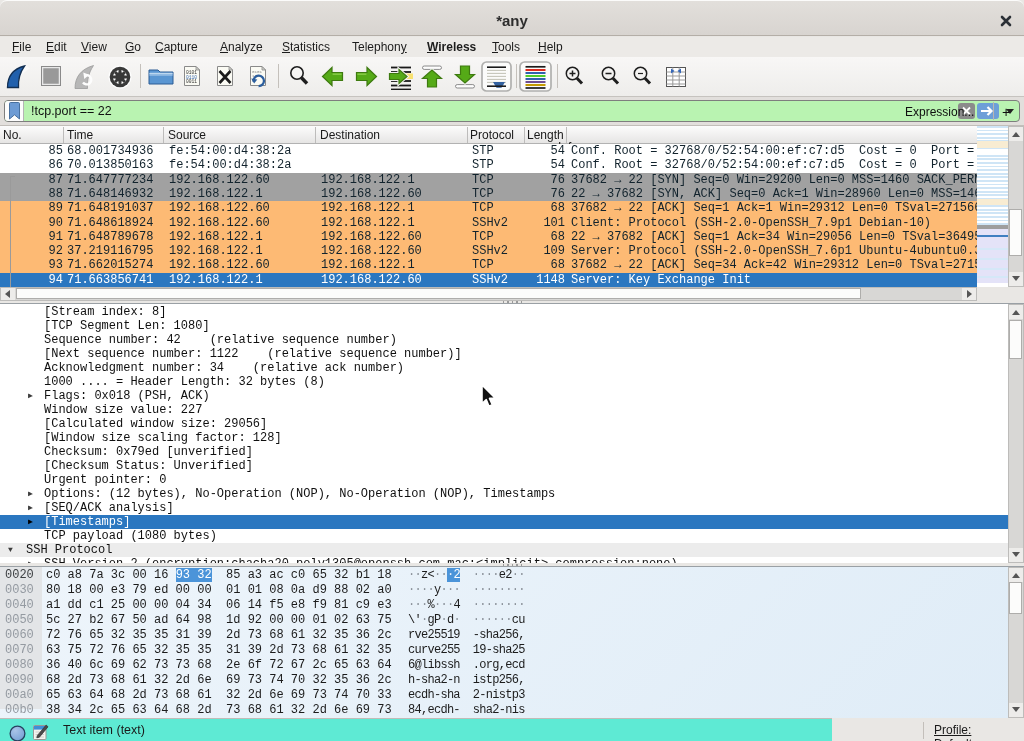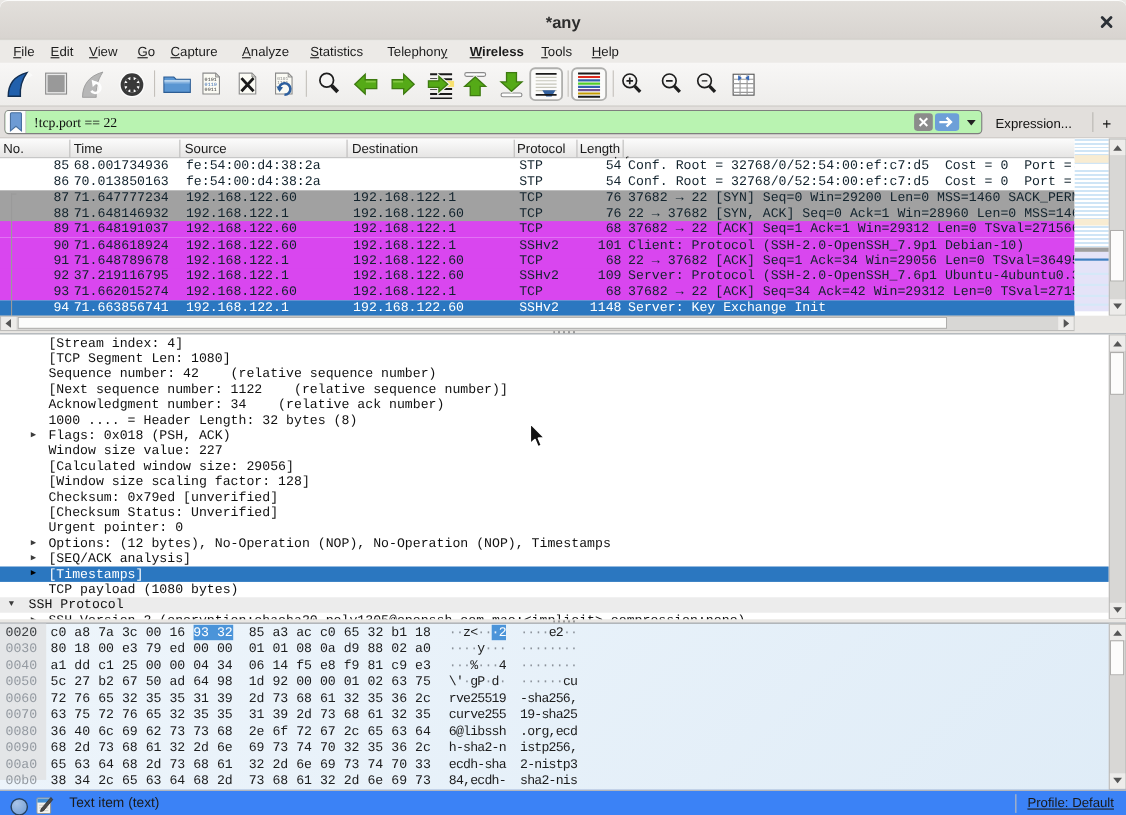--- a/index.html
+++ b/index.html
@@ -25,22 +25,22 @@
   
   #toolbar { position:absolute; left:0; top:57px; width:1024px; height:40px;
     background:linear-gradient(#f8f7f6,#eeedeb); border-bottom:1px solid #c6c3bf; }
   .tbtn { position:absolute; top:5px; width:28px; height:28px; }
   .tbtn svg { position:absolute; left:2px; top:2px; }
   .tsep { position:absolute; top:7px; width:1px; height:24px; background:#c4c0bb; }
 
   
   #filterbar { position:absolute; left:0; top:97px; width:1024px; height:29px;
     background:#e2dfdc; border-bottom:1px solid #c2beb9; }
-  #filterinput { position:absolute; left:4px; top:3px; width:889px; height:22px;
-    background:#b9f3b1; border:1px solid #7e7e7e; border-radius:4px;font-family:Liberation Serif, serif; }
+  #filterinput { position:absolute; left:4px; top:3px; width:1016px; height:22px;
+    background:#b9f3b1; border:1px solid #7e7e7e; border-radius:4px; }
   #bookmark { position:absolute; left:0; top:0; width:19px; height:20px;
     background:#fdfdfd; border-right:1px solid #b5b5b5; border-radius:3px 0 0 3px; }
   #ftext { position:absolute; left:26px; top:3px; font-size:12.5px; color:#101010; }
   .fx { position:absolute; top:2px; width:17px; height:16px; border-radius:3px; }
   #fclear { right:44px; background:#8b8b8b; }
   #fapply { right:20px; background:#6d9fd8; width:22px; }
   #fcaret { position:absolute; right:5px; top:8px; width:0; height:0;
     border-left:4px solid transparent; border-right:4px solid transparent; border-top:5px solid #222; }
   #fexpr { position:absolute; left:905px; top:8px; font-size:12px; color:#101010; }
   #fsep2 { position:absolute; left:993px; top:5px; width:1px; height:18px; background:#bab6b1; }
@@ -58,21 +58,21 @@
   .prow span { position:absolute; top:0; white-space:pre; }
   .c-no { left:0; width:63px; text-align:right; }
   .c-time { left:67px; }
   .c-src { left:169px; }
   .c-dst { left:321px; }
   .c-proto { left:472px; }
   .c-len { left:505px; width:60px; text-align:right; }
   .c-info { left:571px; }
   .r-white { background:#ffffff; color:#12232d; }
   .r-gray { background:#a1a1a1; color:#12232d; }
-  .r-lav { background:#d946ef; color:#12232d; }
+  .r-lav { background:#fdba74; color:#12232d; }
   .r-sel { background:#2b77c0; color:#ffffff; }
 
   
   #minimap { position:absolute; left:977px; top:0; width:31px; height:157px; background:#fff; }
   
   .sbar { background:#d8d7d5; border:1px solid #bdbcba; }
   .sbend { position:absolute; background:#edecea; }
   .sthumb { position:absolute; background:#fcfcfb; border:1px solid #aeadab; }
   .arrow { position:absolute; width:0; height:0; }
 
@@ -94,22 +94,22 @@
   .hline .doff { color:#3d4043; }
   .hline .hx { position:absolute; left:46px; }
   .hline .asc { position:absolute; left:408px; letter-spacing:-0.72px; }
   .hline .asc i { font-style:normal; color:#8b929a; }
   .hsel { background:#4b94d9; color:#fff; font-weight:normal; }
   .hsel i { color:#e8f0fa !important; }
   .twisty { position:absolute; left:28px; top:0; color:#3c3c3c; font-size:8px; line-height:14px; }
   .dline .dt { position:absolute; left:44px; top:0; white-space:pre; }
 
   
-  #statusbar { position:absolute; left:0; top:718px; width:1024px; height:23px;
-    background:#3b82f6; border-top:1px solid #c0bcb7; font-size:12px; color:#1a1a1a; }
+  #statusbar { position:absolute; left:0; top:718px; width:832px; height:23px;
+    background:#5eead4; border-top:1px solid #c0bcb7; font-size:12px; color:#1a1a1a; }
 </style>
 </head>
 <body>
 
 <div id="titlebar">
   <div class="title">*any</div>
   <div class="close"><svg width="12" height="12" viewBox="0 0 12 12">
     <path d="M2 2 L10 10 M10 2 L2 10" stroke="#2b3036" stroke-width="2.6" stroke-linecap="round"></path>
   </svg></div>
 </div>
@@ -398,21 +398,21 @@
     <div class="sbend" style="left:0; top:0; width:14px; height:14px;"></div>
     <div class="sbend" style="left:0; bottom:0; width:14px; height:14px;"></div>
     <div class="arrow" style="left:3px; top:5px; border-left:4px solid transparent; border-right:4px solid transparent; border-bottom:5px solid #555;"></div>
     <div class="arrow" style="left:3px; bottom:5px; border-left:4px solid transparent; border-right:4px solid transparent; border-top:5px solid #555;"></div>
     <div class="sthumb" style="left:0; top:82px; width:13px; height:47px;"></div>
   </div>
   <div style="position:absolute; left:977px; top:161px; width:47px; height:14px; background:#e9e7e4;"></div>
 </div>
 
 <div id="details" class="mono">
-  <div class="dline" style="top:0.5px;"><span class="dt">[Stream index: 4]</span></div>
+  <div class="dline" style="top:0.5px;"><span class="dt">[Stream index: 8]</span></div>
   <div class="dline" style="top:14.5px;"><span class="dt">[TCP Segment Len: 1080]</span></div>
   <div class="dline" style="top:28.5px;"><span class="dt">Sequence number: 42    (relative sequence number)</span></div>
   <div class="dline" style="top:42.5px;"><span class="dt">[Next sequence number: 1122    (relative sequence number)]</span></div>
   <div class="dline" style="top:56.5px;"><span class="dt">Acknowledgment number: 34    (relative ack number)</span></div>
   <div class="dline" style="top:70.5px;"><span class="dt">1000 .... = Header Length: 32 bytes (8)</span></div>
   <div class="dline" style="top:84.5px;"><span class="twisty">▶</span><span class="dt">Flags: 0x018 (PSH, ACK)</span></div>
   <div class="dline" style="top:98.5px;"><span class="dt">Window size value: 227</span></div>
   <div class="dline" style="top:112.5px;"><span class="dt">[Calculated window size: 29056]</span></div>
   <div class="dline" style="top:126.5px;padding-left:24px;"><span class="dt">[Window size scaling factor: 128]</span></div>
   <div class="dline" style="top:140.5px;"><span class="dt">Checksum: 0x79ed [unverified]</span></div>

